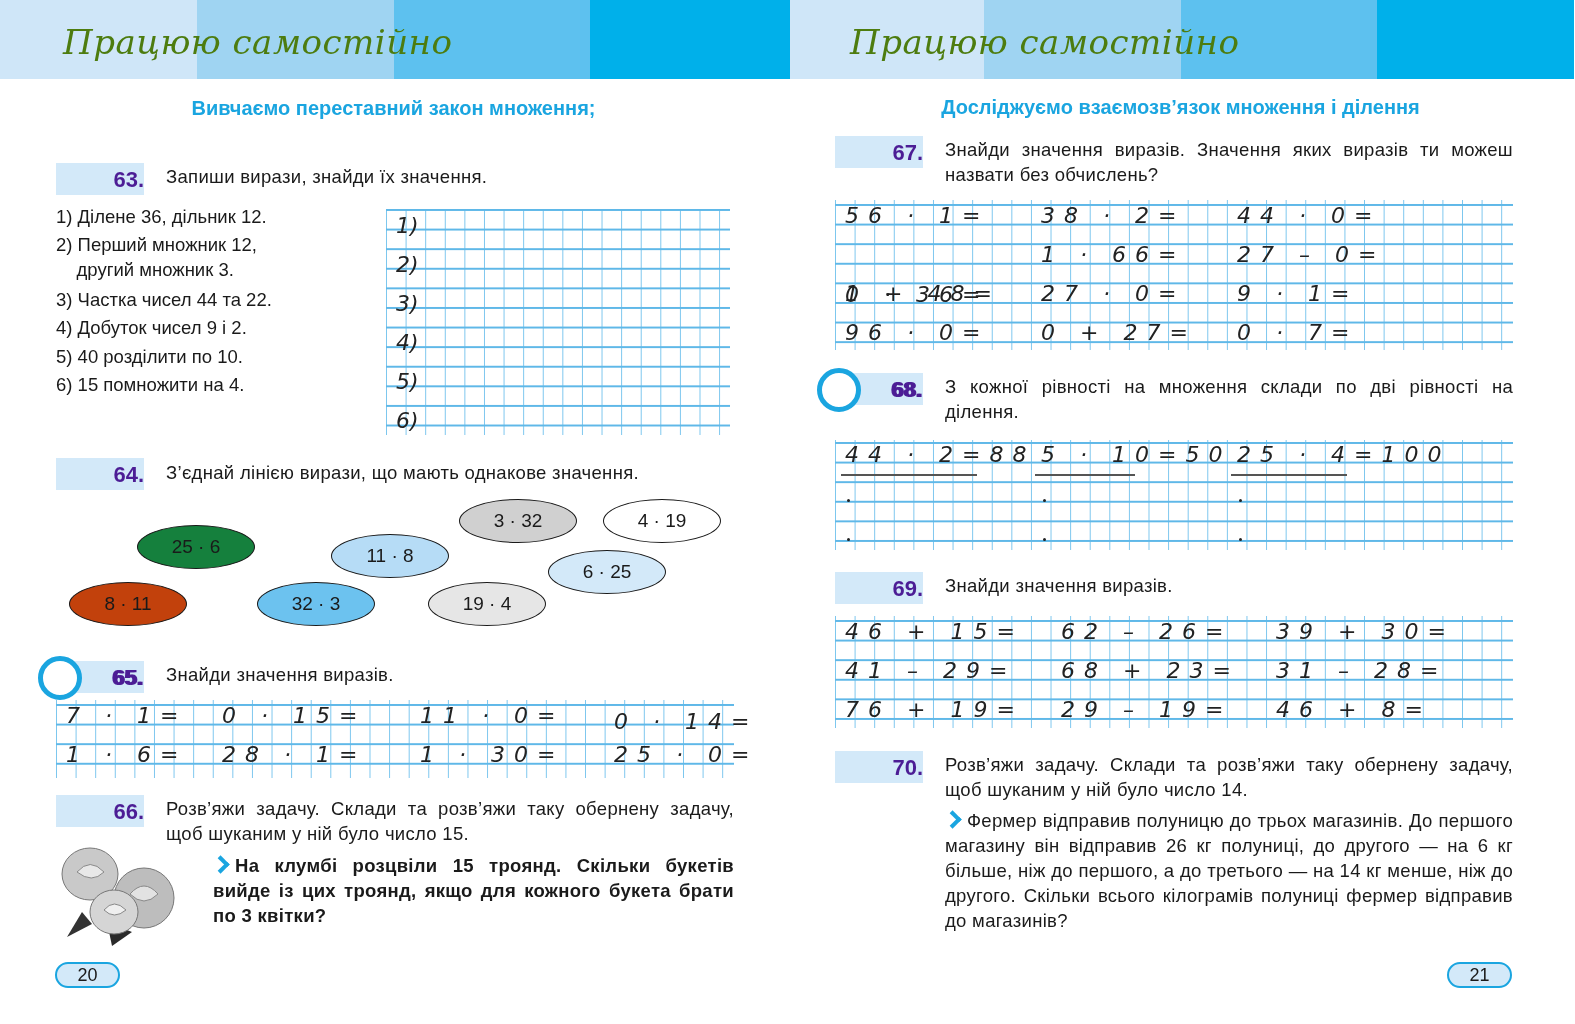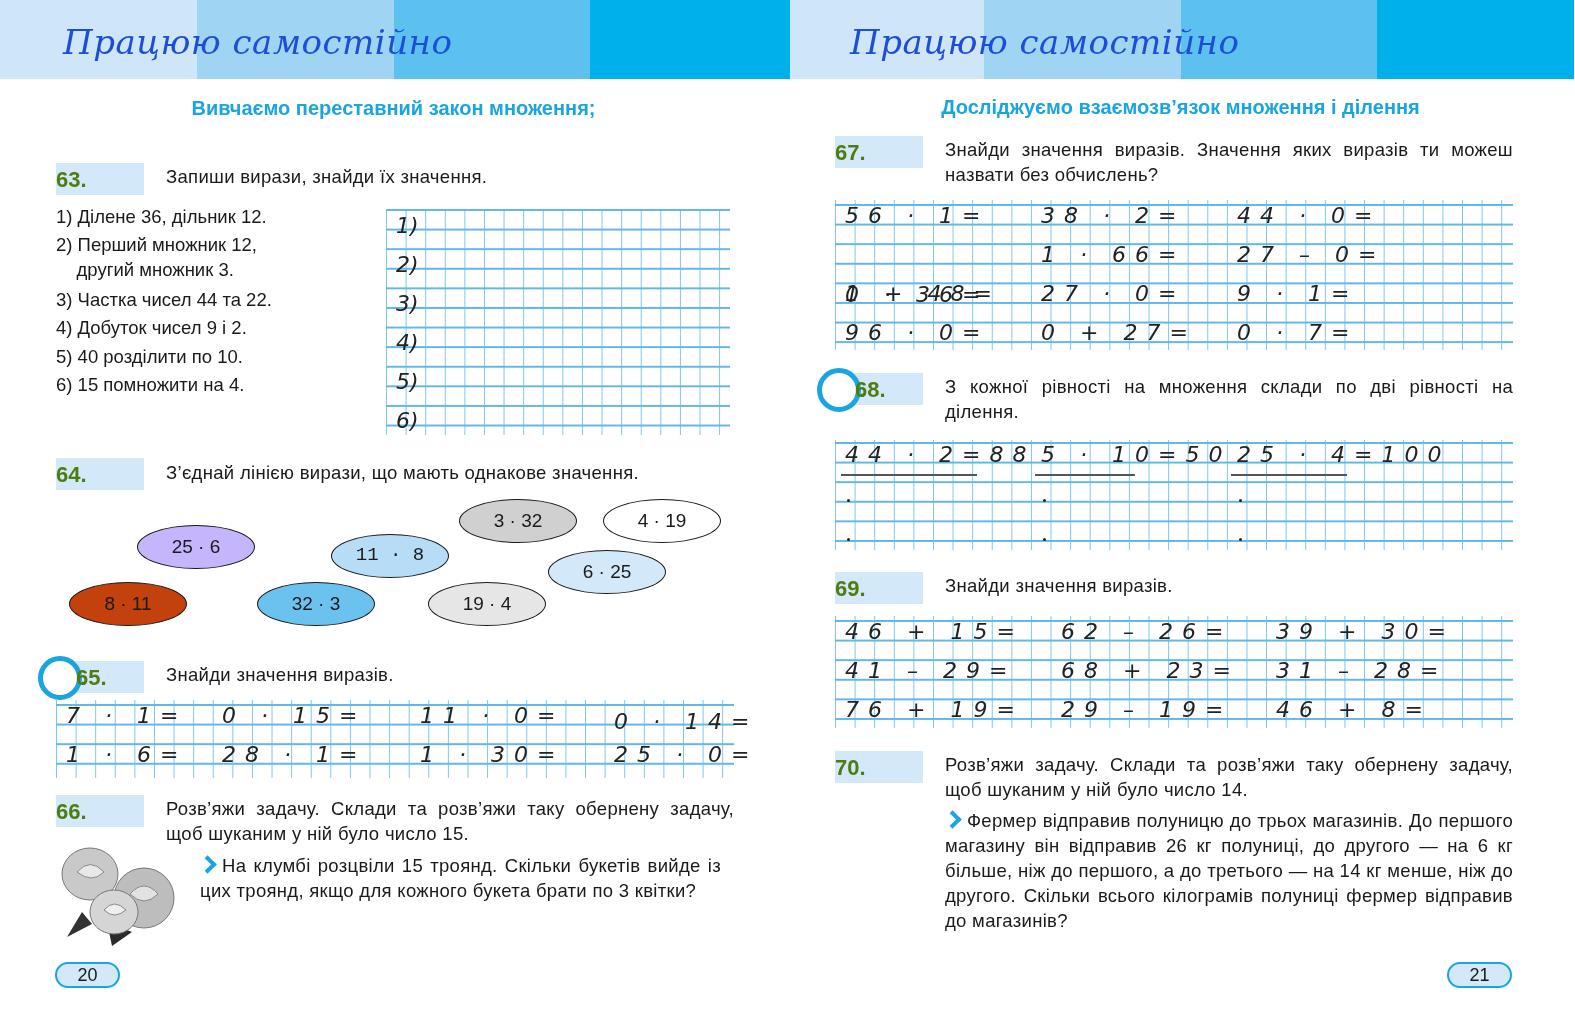--- a/index.html
+++ b/index.html
@@ -7,24 +7,24 @@
          font-family: "Liberation Sans", "DejaVu Sans", sans-serif; color: #1a1a1a; }
   .page { position: absolute; top: 0; width: 787px; height: 1024px; background: #fff; }
   .page.left { left: 0; }
   .page.right { left: 787px; }
   .header { position: absolute; top: 0; left: 0; width: 787px; height: 79px; display: flex; }
   .header .band { flex: 1; height: 79px; }
   .b1 { background: #cfe6f8; } .b2 { background: #9fd4f2; } .b3 { background: #5dc1ef; } .b4 { background: #00b0ea; }
   .page.right .header { left: 0; }
   .page.right .header::before { content: ""; position: absolute; left: 0; top: 0; width: 3px; height: 79px; background: #00b0ea; }
   .header-title { position: absolute; left: 63px; top: 22px; font-family: "DejaVu Serif", serif; font-style: italic;
-                  font-size: 34px; color: #1d4ed8; letter-spacing: 0.5px; font-weight: normal; }
+                  font-size: 34px; color: #4d7c0f; letter-spacing: 0.5px; font-weight: normal; }
   .topic { position: absolute; width: 787px; text-align: center; color: #1aa5e0; font-weight: bold; font-size: 20px; line-height: 28px; }
   .num-box { position: absolute; width: 88px; height: 32px; background: #d3e9f9; font-weight: bold; font-size: 22px;
-             text-align: left; line-height: 33px; color: #4d7c0f; }
+             text-align: right; line-height: 33px; color: #4c1d95; }
   .ring { position: absolute; width: 44px; height: 44px; border-radius: 50%; border: 5px solid #1aa5e0;
           box-shadow: inset -2px 0 0 #fff; background: #fff; }
   .task { position: absolute; font-size: 18.5px; line-height: 25px; color: #1a1a1a; text-align: justify; letter-spacing: 0.3px; }
   .grid { position: absolute; background-color: #fff;
           background-image:
             linear-gradient(#5fb8e8 1.5px, transparent 1.5px),
             linear-gradient(90deg, #7cc6ee 1px, transparent 1px);
           border-top: 0; }
   .hw { position: absolute; font-family: "DejaVu Sans", sans-serif; font-style: italic; font-weight: normal;
         font-size: 22px; color: #222; letter-spacing: 9px; white-space: nowrap; }
@@ -71,23 +71,23 @@
     <div class="hw" style="left:10px; top:4px; letter-spacing:0;">1)</div>
     <div class="hw" style="left:10px; top:43px; letter-spacing:0;">2)</div>
     <div class="hw" style="left:10px; top:82px; letter-spacing:0;">3)</div>
     <div class="hw" style="left:10px; top:121px; letter-spacing:0;">4)</div>
     <div class="hw" style="left:10px; top:160px; letter-spacing:0;">5)</div>
     <div class="hw" style="left:10px; top:199px; letter-spacing:0;">6)</div>
   </div>
 
   <div class="num-box" style="left:56px; top:458px;">64.</div>
   <div class="task" style="left:166px; top:460px;">З’єднай лінією вирази, що мають однакове значення.</div>
-  <div class="oval" style="left: 137px; top: 525px; background: #c4b5fd;">25 · 6</div>
+  <div class="oval" style="left: 137px; top: 525px; background: #15803d;">25 · 6</div>
   <div class="oval" style="left: 69px; top: 582px; background: #c2410c;">8 · 11</div>
-  <div class="oval" style="left: 331px; top: 534px; background: rgb(182, 220, 246); font-family: Liberation Mono, monospace;">11 · 8</div>
+  <div class="oval" style="left: 331px; top: 534px; background: rgb(182, 220, 246);">11 · 8</div>
   <div class="oval" style="left: 257px; top: 582px; background: rgb(108, 194, 239);">32 · 3</div>
   <div class="oval" style="left: 459px; top: 499px; background: rgb(208, 208, 208);">3 · 32</div>
   <div class="oval" style="left: 428px; top: 582px; background: rgb(230, 230, 230);">19 · 4</div>
   <div class="oval" style="left: 603px; top: 499px; background: rgb(255, 255, 255);">4 · 19</div>
   <div class="oval" style="left: 548px; top: 550px; background: rgb(211, 233, 249);">6 · 25</div>
 
   <div class="num-box" style="left:56px; top:661px;">65.</div>
   <div class="ring" style="left:38px; top:656px;"></div>
   <div class="num-box" style="left:76px; top:661px; width:66px; background:transparent;">65.</div>
   <div class="task" style="left:166px; top:662px;">Знайди значення виразів.</div>
@@ -107,21 +107,21 @@
   <svg style="position:absolute; left:52px; top:842px;" width="124" height="104">
     <path d="M30 70 L15 95 L40 82 Z" fill="#333"></path>
     <path d="M55 80 L60 104 L80 90 Z" fill="#2a2a2a"></path>
     <ellipse cx="38" cy="32" rx="28" ry="26" fill="#c9c9c9" stroke="#777"></ellipse>
     <path d="M25 30 Q38 15 52 30 Q40 42 25 30" fill="#e8e8e8" stroke="#888"></path>
     <ellipse cx="92" cy="56" rx="30" ry="30" fill="#bdbdbd" stroke="#777"></ellipse>
     <path d="M78 52 Q92 36 106 52 Q92 66 78 52" fill="#e2e2e2" stroke="#888"></path>
     <ellipse cx="62" cy="70" rx="24" ry="22" fill="#d5d5d5" stroke="#777"></ellipse>
     <path d="M52 68 Q62 56 74 68 Q62 78 52 68" fill="#efefef" stroke="#888"></path>
   </svg>
-  <div class="task" style="left:200px; top:853px; width:521px;">
+  <div class="task" style="left:213px; top:853px; width:521px;font-weight:bold;">
     <span class="arrow"></span><span>На клумбі розцвіли 15 троянд. Скільки букетів вийде із цих троянд, якщо для кожного букета брати по 3 квітки?</span>
   </div>
 
   <div class="page-num" style="left:55px;">20</div>
 </div>
 
 <div class="page right">
   <div class="header">
     <div class="band b1"></div>
     <div class="band b2"></div>

